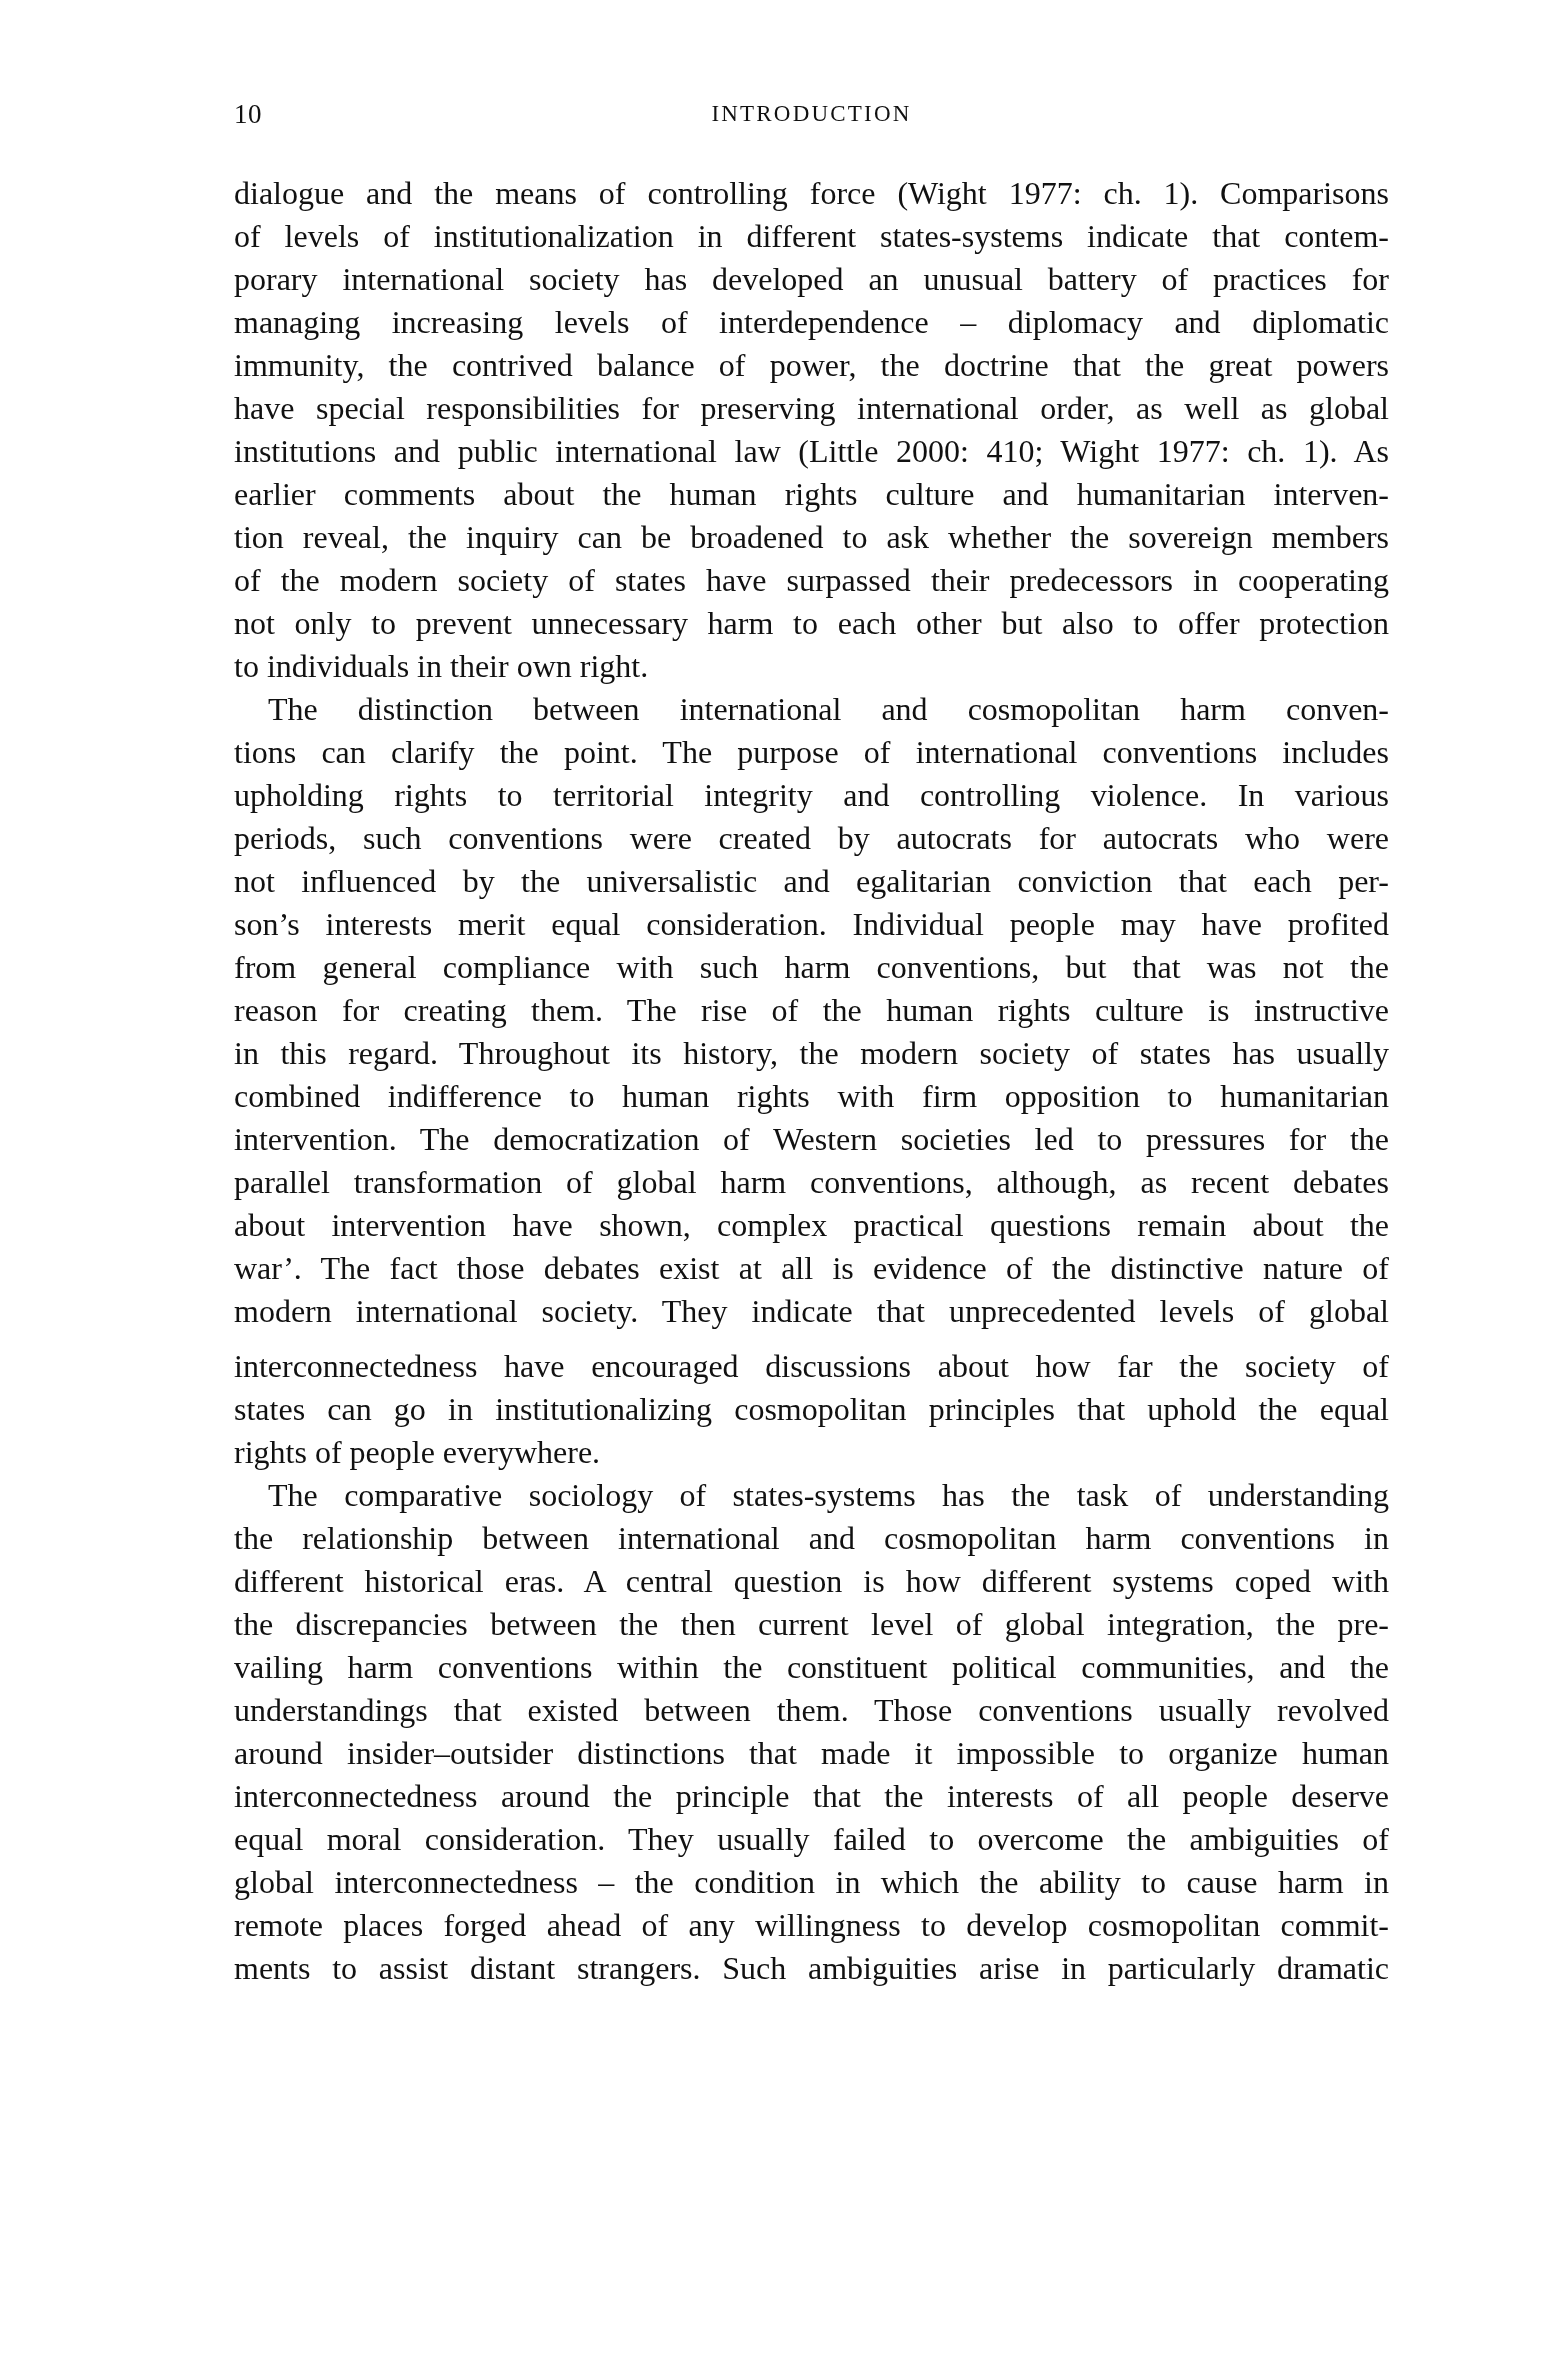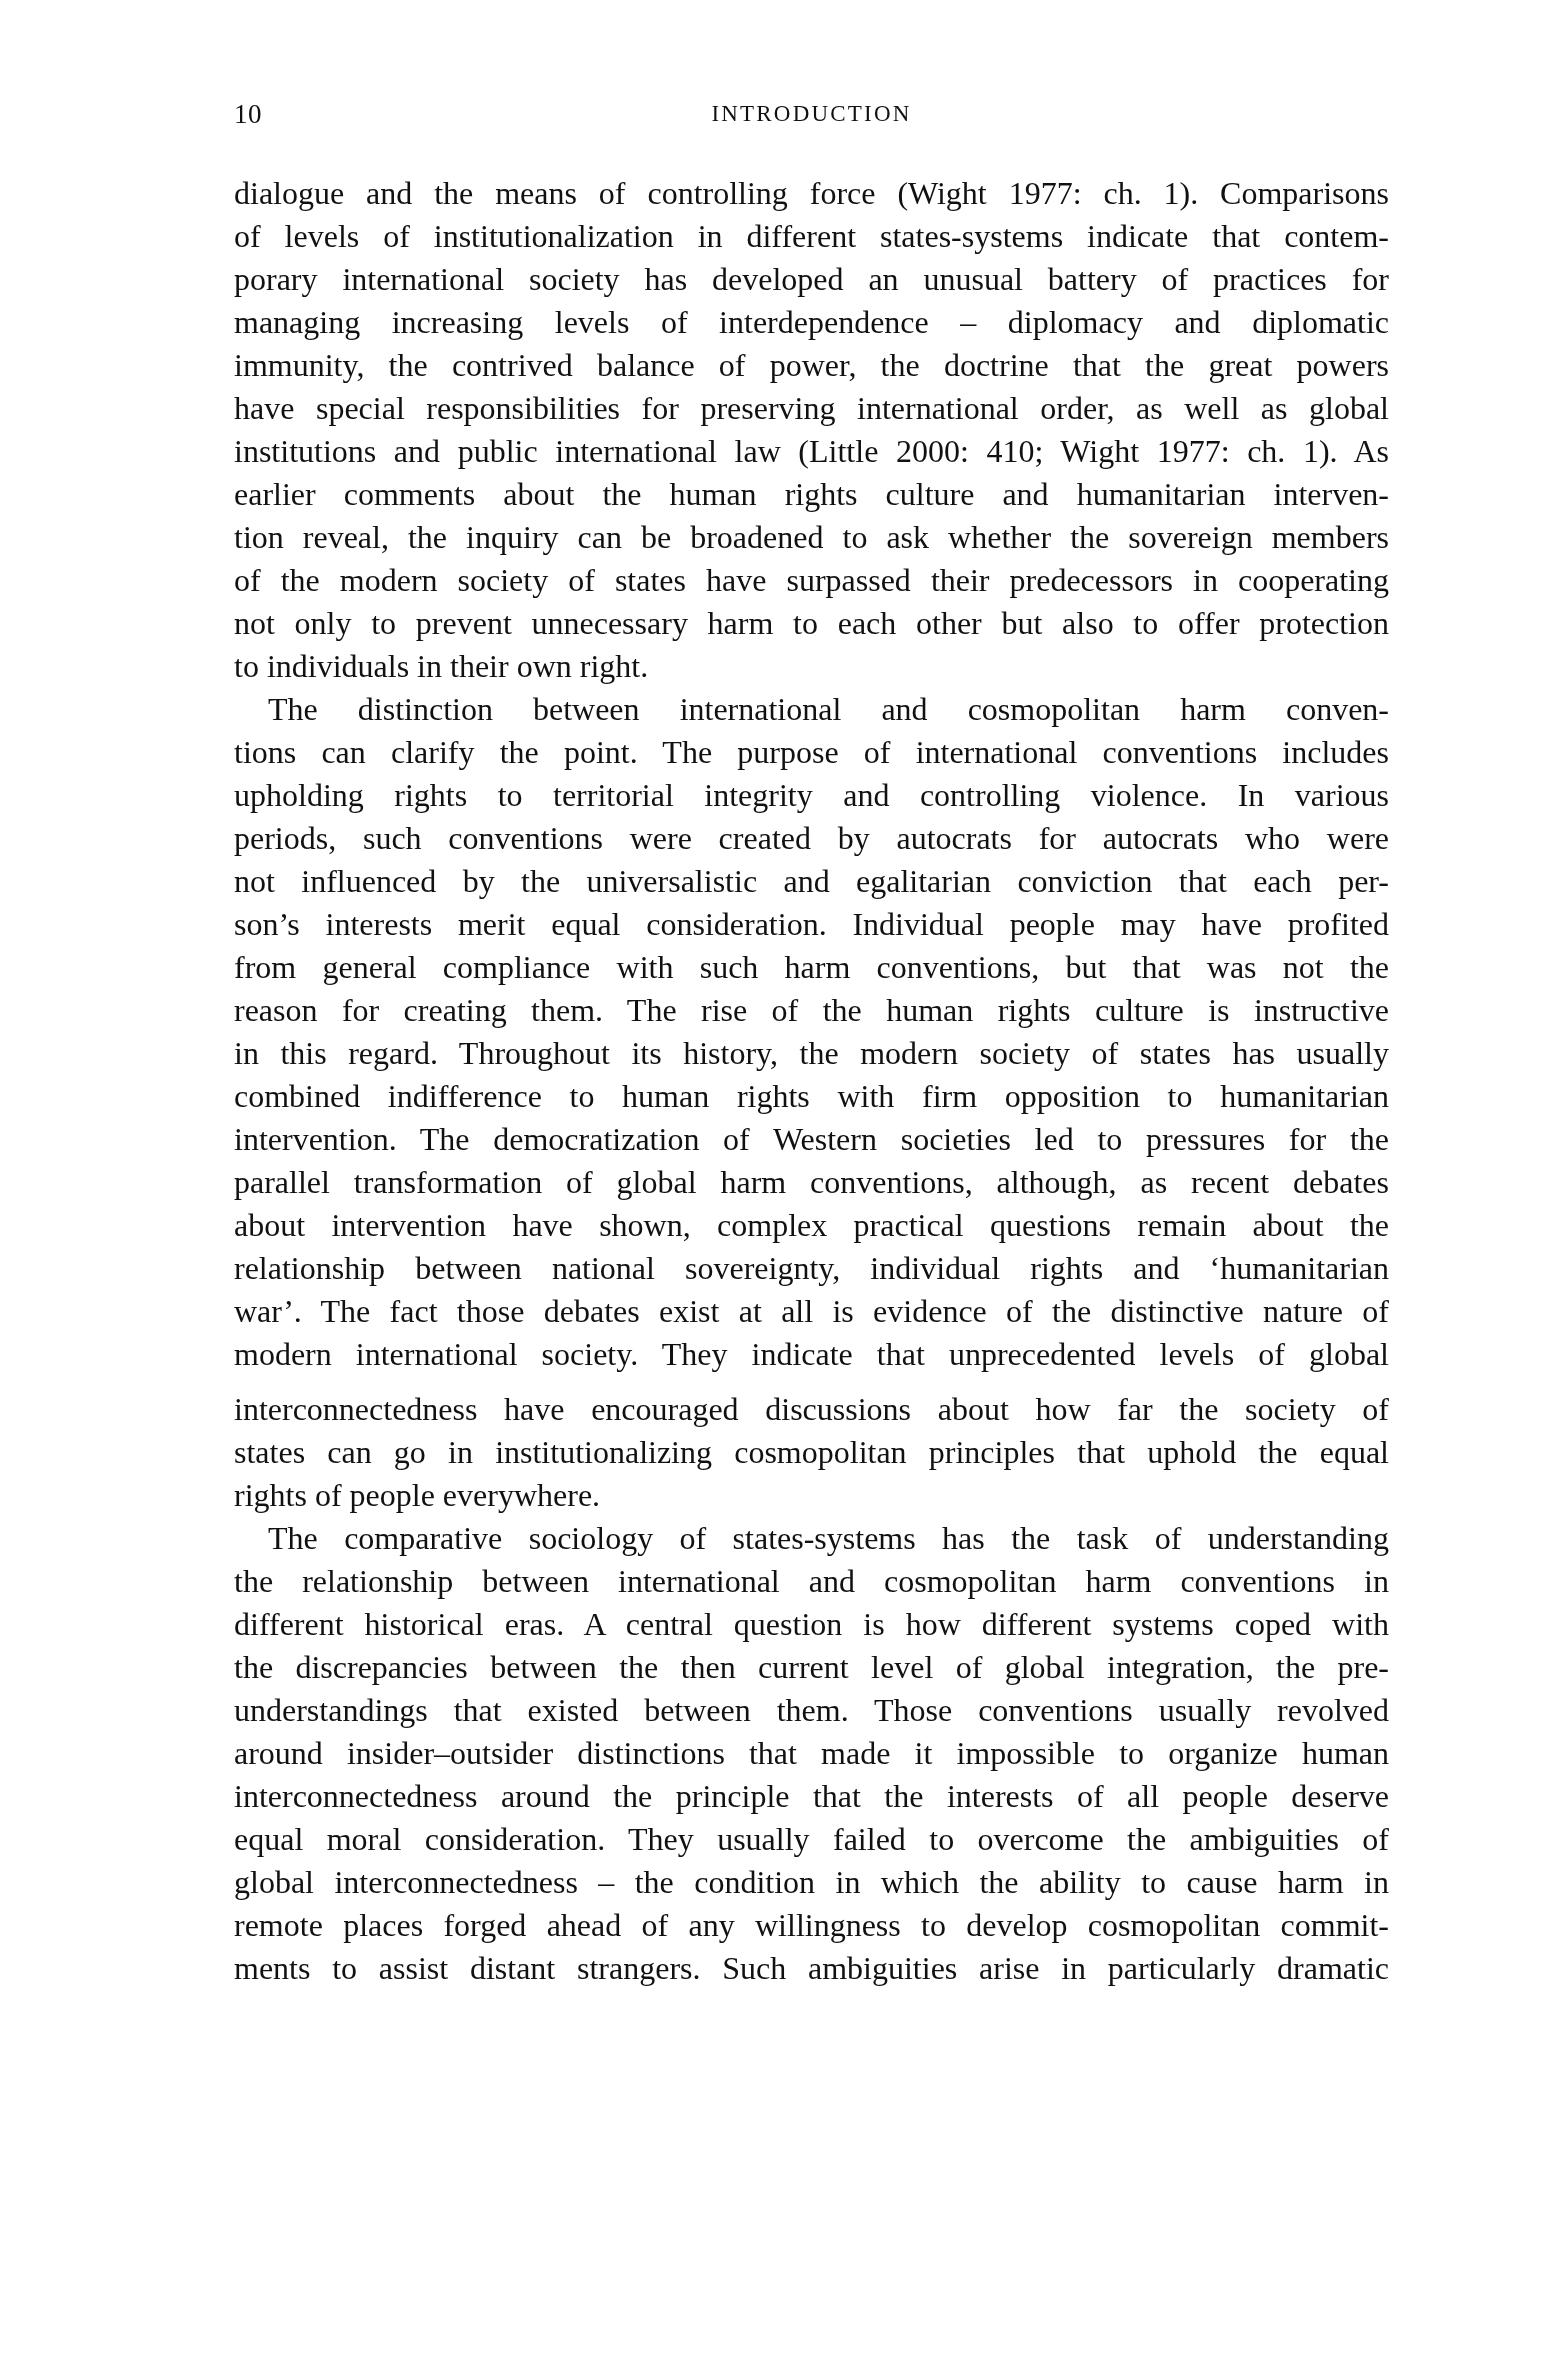--- a/index.html
+++ b/index.html
@@ -104,33 +104,33 @@
       <span class="line" style="white-space: normal;">periods, such conventions were created by autocrats for autocrats who were</span>
       <span class="line" style="white-space: normal;">not influenced by the universalistic and egalitarian conviction that each per-</span>
       <span class="line" style="white-space: normal;">son’s interests merit equal consideration. Individual people may have profited</span>
       <span class="line" style="white-space: normal;">from general compliance with such harm conventions, but that was not the</span>
       <span class="line" style="white-space: normal;">reason for creating them. The rise of the human rights culture is instructive</span>
       <span class="line" style="white-space: normal;">in this regard. Throughout its history, the modern society of states has usually</span>
       <span class="line" style="white-space: normal;">combined indifference to human rights with firm opposition to humanitarian</span>
       <span class="line" style="white-space: normal;">intervention. The democratization of Western societies led to pressures for the</span>
       <span class="line" style="white-space: normal;">parallel transformation of global harm conventions, although, as recent debates</span>
       <span class="line" style="white-space: normal;">about intervention have shown, complex practical questions remain about the</span>
-      <span class="line" style="white-space: normal;">relationship between national sovereignty, individual rights and ‘humanitarian</span>
       <span class="line" style="white-space: normal;">war’. The fact those debates exist at all is evidence of the distinctive nature of</span>
       <span class="line" style="white-space: normal;">modern international society. They indicate that unprecedented levels of global</span>
       <span class="line" style="white-space: normal; margin-top: 12px;">interconnectedness have encouraged discussions about how far the society of</span>
       <span class="line" style="white-space: normal;">states can go in institutionalizing cosmopolitan principles that uphold the equal</span>
       <span class="line last">rights of people everywhere.</span>
     </div>
 
     <div class="paragraph">
       <span class="line indent" style="white-space: normal;">The comparative sociology of states-systems has the task of understanding</span>
       <span class="line" style="white-space: normal;">the relationship between international and cosmopolitan harm conventions in</span>
       <span class="line" style="white-space: normal;">different historical eras. A central question is how different systems coped with</span>
       <span class="line" style="white-space: normal;">the discrepancies between the then current level of global integration, the pre-</span>
+      <span class="line" style="white-space: normal;">vailing harm conventions within the constituent political communities, and the</span>
       <span class="line" style="white-space: normal;">understandings that existed between them. Those conventions usually revolved</span>
       <span class="line" style="white-space: normal;">around insider–outsider distinctions that made it impossible to organize human</span>
       <span class="line" style="white-space: normal;">interconnectedness around the principle that the interests of all people deserve</span>
       <span class="line" style="white-space: normal;">equal moral consideration. They usually failed to overcome the ambiguities of</span>
       <span class="line" style="white-space: normal;">global interconnectedness – the condition in which the ability to cause harm in</span>
       <span class="line" style="white-space: normal;">remote places forged ahead of any willingness to develop cosmopolitan commit-</span>
       <span class="line" style="white-space: normal;">ments to assist distant strangers. Such ambiguities arise in particularly dramatic</span>
     </div>
 
   </div>

